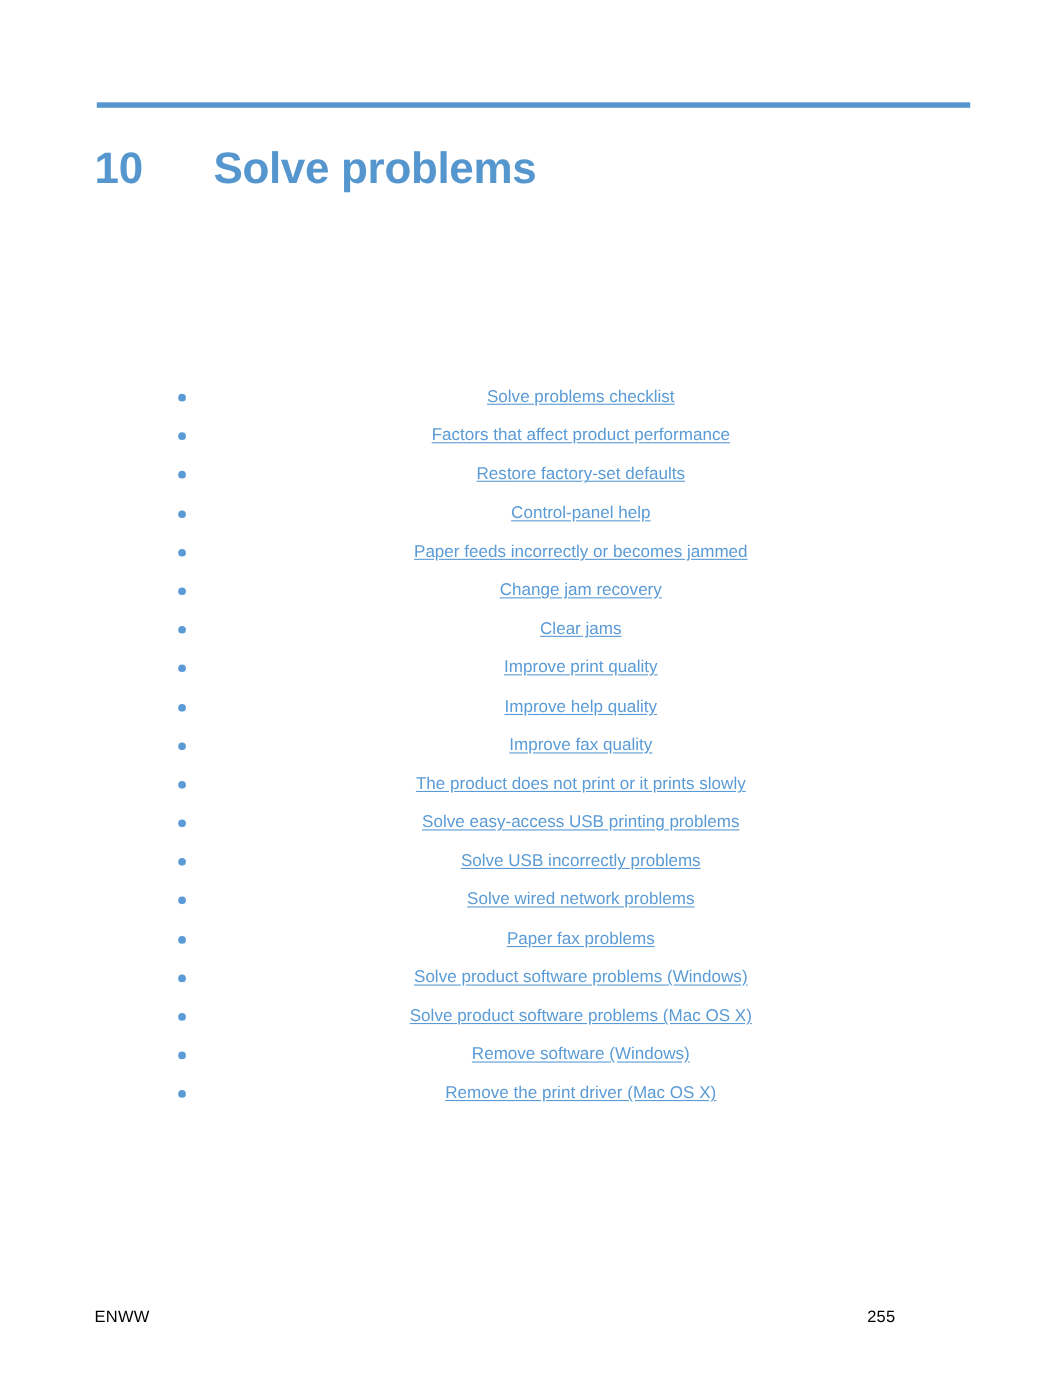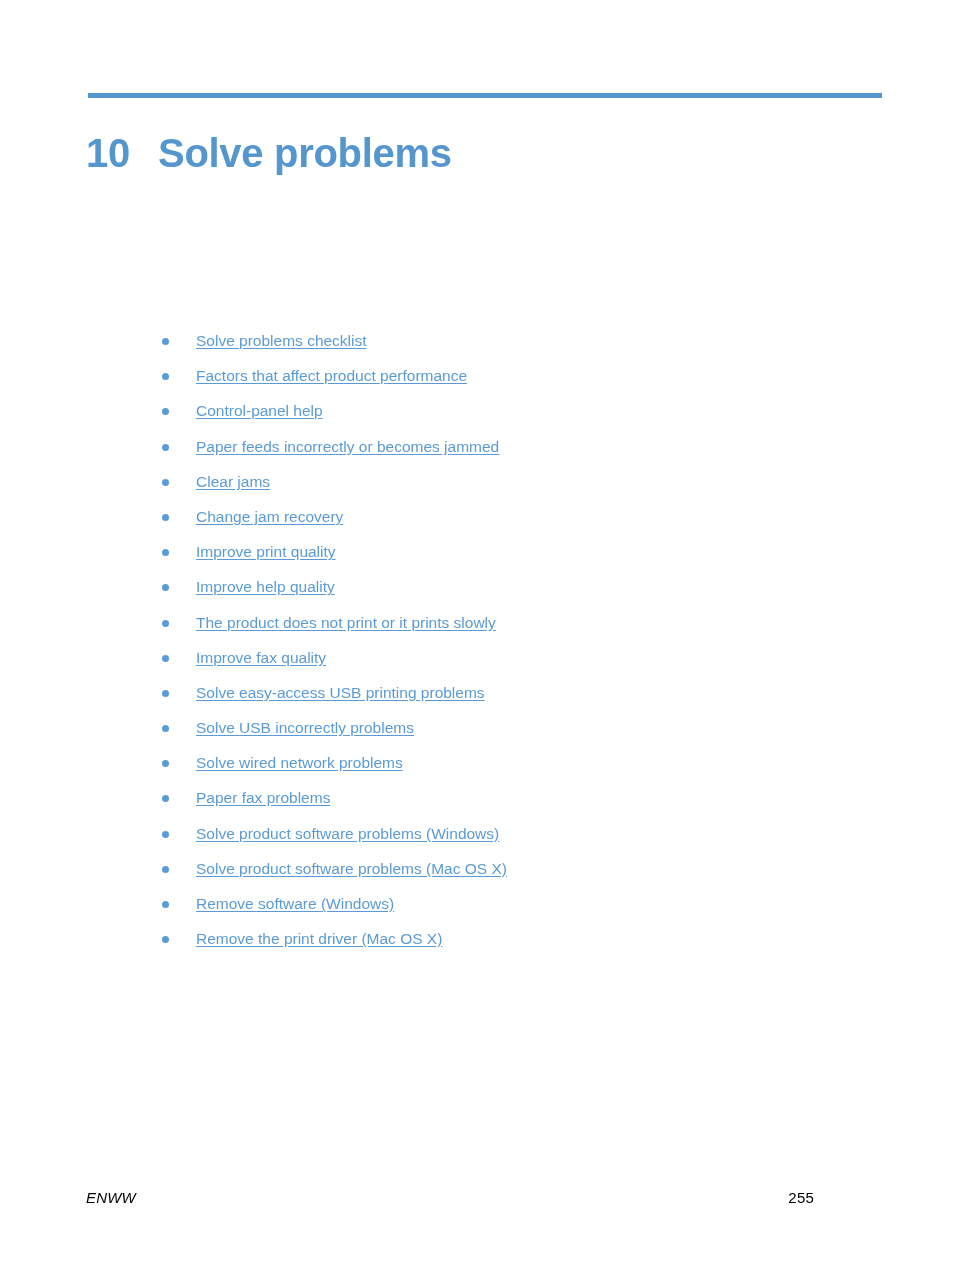--- a/index.html
+++ b/index.html
@@ -42,28 +42,30 @@
     letter-spacing: -0.3px;
     line-height: 1.2;
     white-space: nowrap;
   }
   .chapter-number {
     display: inline-block;
     min-width: 72px;
   }
   .chapter-title {
     display: inline-block;
+    margin-left: 36px;
   }
 
   
   .toc {
     position: absolute;
     left: 160px;
-    top: 331px;
+    top: 351px;
     width: 700px;
+    text-align: center;
   }
   .toc-item {
     position: relative;
     height: 35.2px;
     padding-left: 36px;
     box-sizing: border-box;
   }
   .toc-bullet {
     position: absolute;
     left: 2px;
@@ -89,46 +91,47 @@
     left: 86px;
     right: 68px;
     top: 1188px;
     display: flex;
     justify-content: space-between;
     align-items: baseline;
     color: #000000;
     font-size: 15px;
     line-height: 20px;
   }
-  .footer-left  { letter-spacing: 0.2px; font-style: italic; }
+  .footer-left  { letter-spacing: 0.2px; }
   .footer-right { letter-spacing: 0.2px; }
 </style>
 </head>
 <body>
 
 <div class="page">
 
   <div class="chapter-rule"></div>
 
   <h1 class="chapter-heading">
     <span class="chapter-number">10</span>
     <span class="chapter-title">Solve problems</span>
   </h1>
 
   <nav class="toc">
       <div class="toc-item"><span class="toc-bullet"></span><a class="toc-link" href="#">Solve problems checklist</a></div>
       <div class="toc-item"><span class="toc-bullet"></span><a class="toc-link" href="#">Factors that affect product performance</a></div>
+      <div class="toc-item"><span class="toc-bullet"></span><a class="toc-link" href="#">Restore factory-set defaults</a></div>
       <div class="toc-item"><span class="toc-bullet"></span><a class="toc-link" href="#">Control-panel help</a></div>
       <div class="toc-item"><span class="toc-bullet"></span><a class="toc-link" href="#">Paper feeds incorrectly or becomes jammed</a></div>
+      <div class="toc-item"><span class="toc-bullet"></span><a class="toc-link" href="#">Change jam recovery</a></div>
       <div class="toc-item"><span class="toc-bullet"></span><a class="toc-link" href="#">Clear jams</a></div>
-      <div class="toc-item"><span class="toc-bullet"></span><a class="toc-link" href="#">Change jam recovery</a></div>
       <div class="toc-item"><span class="toc-bullet"></span><a class="toc-link" href="#">Improve print quality</a></div>
       <div class="toc-item"><span class="toc-bullet"></span><a class="toc-link" href="#">Improve help quality</a></div>
+      <div class="toc-item"><span class="toc-bullet"></span><a class="toc-link" href="#">Improve fax quality</a></div>
       <div class="toc-item"><span class="toc-bullet"></span><a class="toc-link" href="#">The product does not print or it prints slowly</a></div>
-      <div class="toc-item"><span class="toc-bullet"></span><a class="toc-link" href="#">Improve fax quality</a></div>
       <div class="toc-item"><span class="toc-bullet"></span><a class="toc-link" href="#">Solve easy-access USB printing problems</a></div>
       <div class="toc-item"><span class="toc-bullet"></span><a class="toc-link" href="#">Solve USB incorrectly problems</a></div>
       <div class="toc-item"><span class="toc-bullet"></span><a class="toc-link" href="#">Solve wired network problems</a></div>
       <div class="toc-item"><span class="toc-bullet"></span><a class="toc-link" href="#">Paper fax problems</a></div>
       <div class="toc-item"><span class="toc-bullet"></span><a class="toc-link" href="#">Solve product software problems (Windows)</a></div>
       <div class="toc-item"><span class="toc-bullet"></span><a class="toc-link" href="#">Solve product software problems (Mac OS X)</a></div>
       <div class="toc-item"><span class="toc-bullet"></span><a class="toc-link" href="#">Remove software (Windows)</a></div>
       <div class="toc-item"><span class="toc-bullet"></span><a class="toc-link" href="#">Remove the print driver (Mac OS X)</a></div>
     </nav>
 

